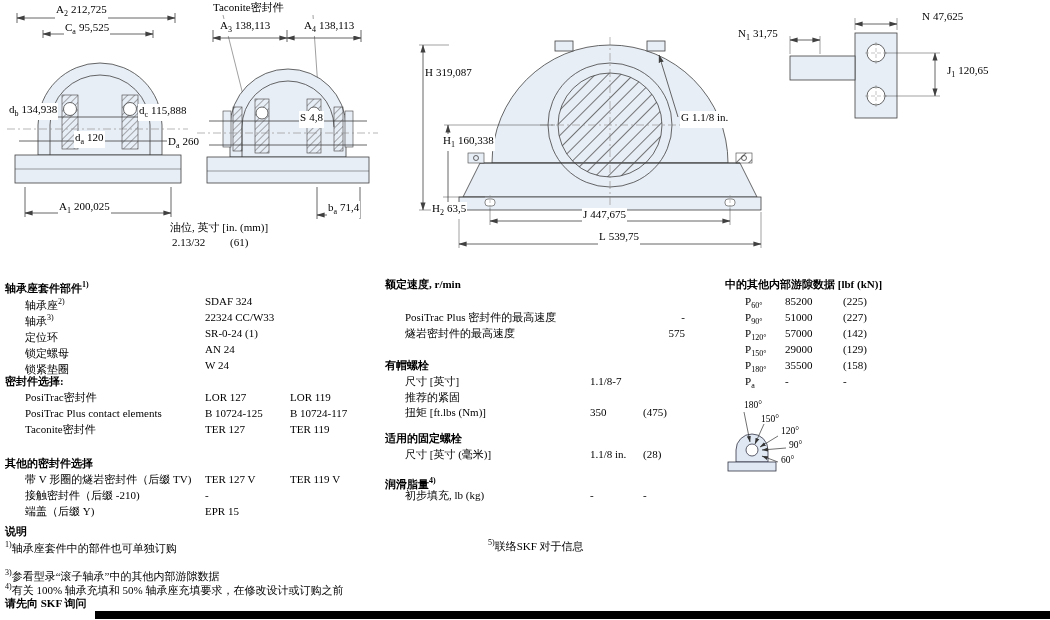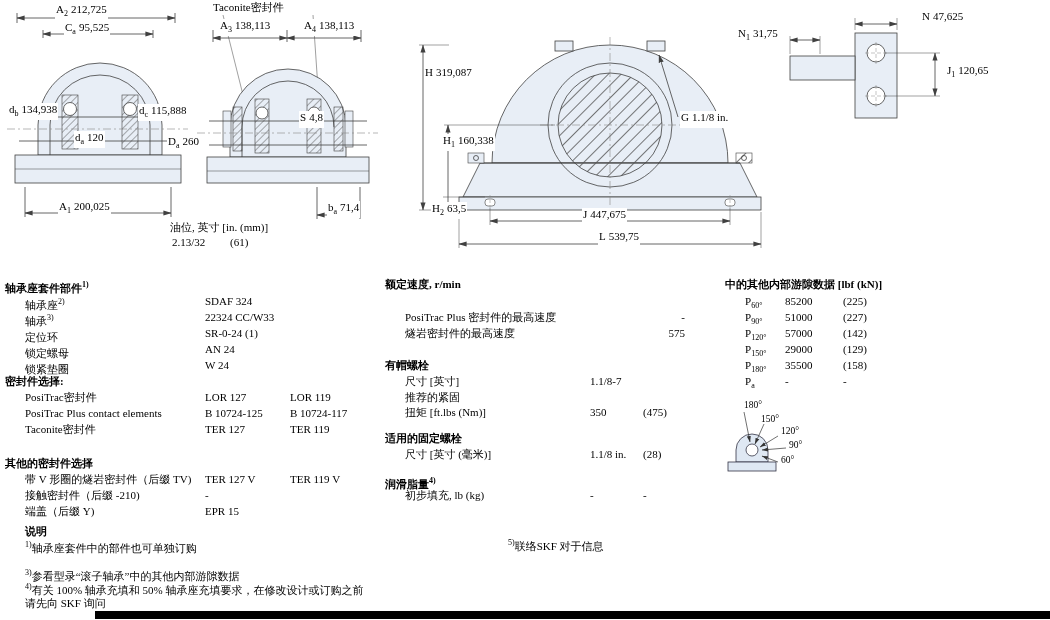--- a/index.html
+++ b/index.html
@@ -16,21 +16,21 @@
   .trow .lbl{position:absolute;left:0;margin-left:20px;}
   sup{font-size:8px;}
   sub{font-size:8px;}
   .lc .c1{position:absolute;left:200px;}
   .lc .c2{position:absolute;left:285px;}
   .mc .num{position:absolute;left:240px;width:60px;text-align:right;}
   .mc .b1{position:absolute;left:205px;}
   .mc .b2{position:absolute;left:258px;}
   .rc .c1{position:absolute;left:60px;}
   .rc .c2{position:absolute;left:118px;}
-  .note{position:absolute;font-size:11px;white-space:nowrap;margin-left:20px;}
+  .note{position:absolute;font-size:11px;white-space:nowrap;}
   .ang{position:absolute;font-size:9.5px;white-space:nowrap;}
   .footerbar{position:absolute;left:95px;top:611px;width:955px;height:8px;background:#000;}
 </style>
 </head>
 <body>
 
 <div class="page">
 
   <svg style="left:5px;top:5px" width="185" height="225" viewBox="0 0 185 225">
     <defs>
@@ -358,17 +358,17 @@
   <span class="ang" style="left:744px;top:400px">180°</span>
   <span class="ang" style="left:761px;top:414px">150°</span>
   <span class="ang" style="left:781px;top:426px">120°</span>
   <span class="ang" style="left:789px;top:440px">90°</span>
   <span class="ang" style="left:781px;top:455px">60°</span>
 
   <div class="note" style="left:5px;top:524px;font-weight:bold">说明</div>
   <div class="note" style="left:5px;top:540px"><sup>1)</sup><span>轴承座套件中的部件也可单独订购</span></div>
   <div class="note" style="left:5px;top:568px"><sup>3)</sup><span>参看型录“滚子轴承”中的其他内部游隙数据</span></div>
   <div class="note" style="left:5px;top:582px"><sup>4)</sup><span>有关 100% 轴承充填和 50% 轴承座充填要求，在修改设计或订购之前</span></div>
-  <div class="note" style="left:5px;top:596px;font-weight:normal">请先向 SKF 询问</div>
+  <div class="note" style="left:5px;top:596px;font-weight:bold">请先向 SKF 询问</div>
   <div class="note" style="left:488px;top:538px"><sup>5)</sup><span>联络SKF 对于信息</span></div>
 
   <div class="footerbar"></div>
 </div>
 
 </body></html>

